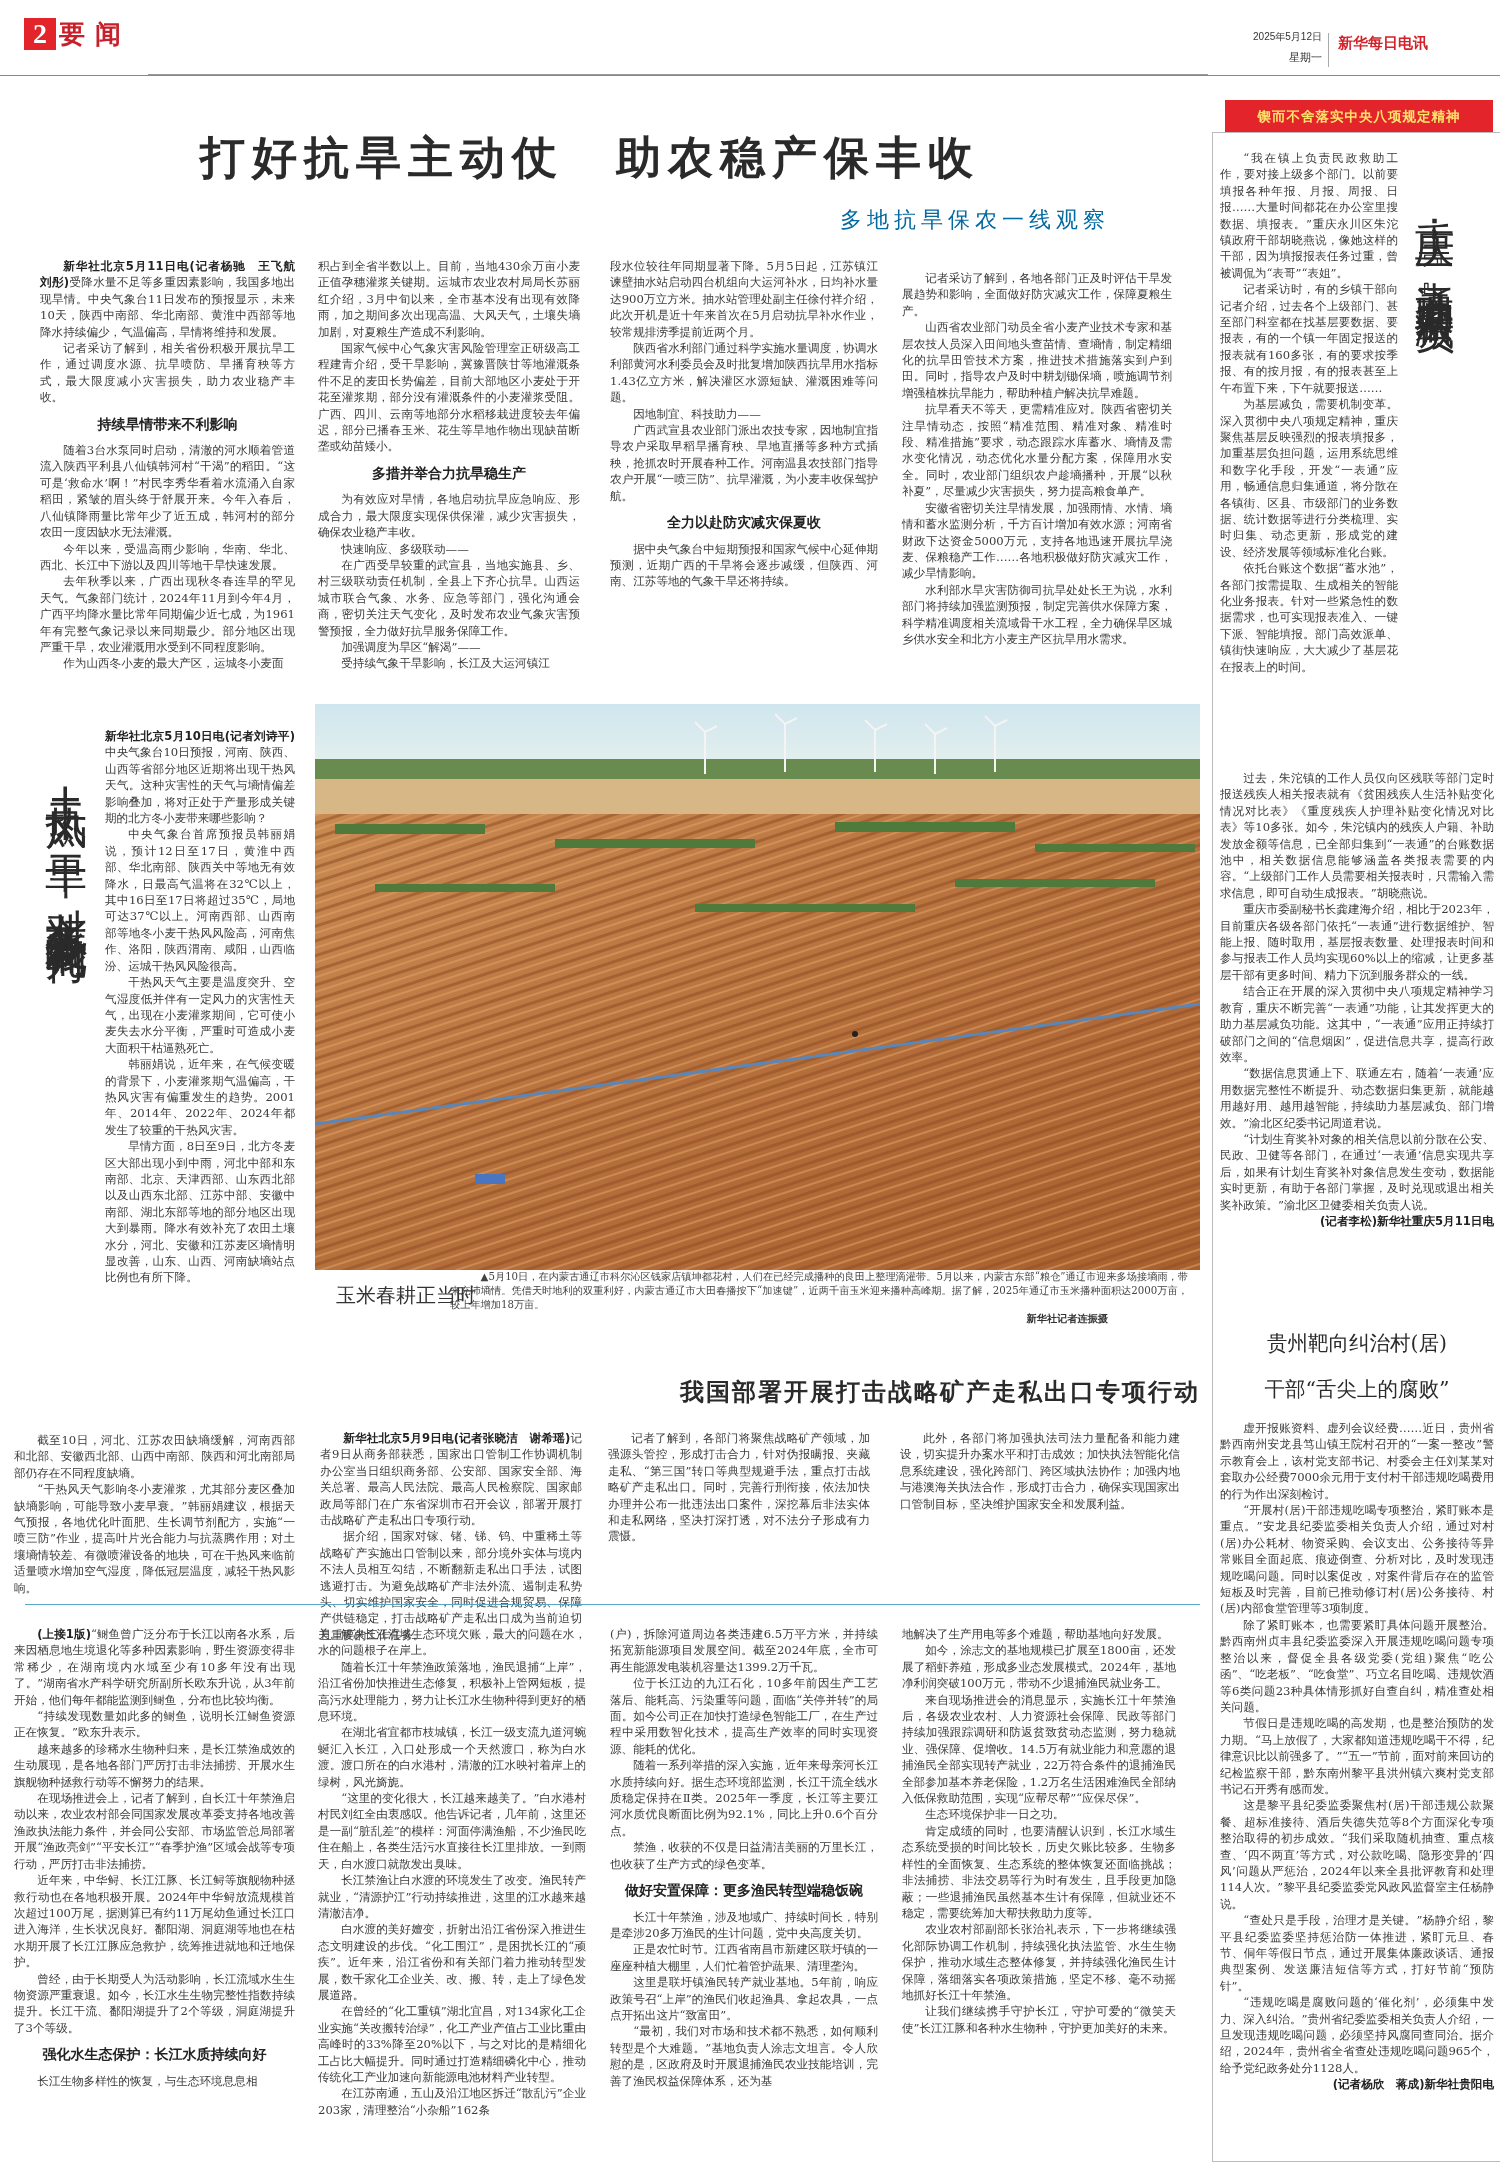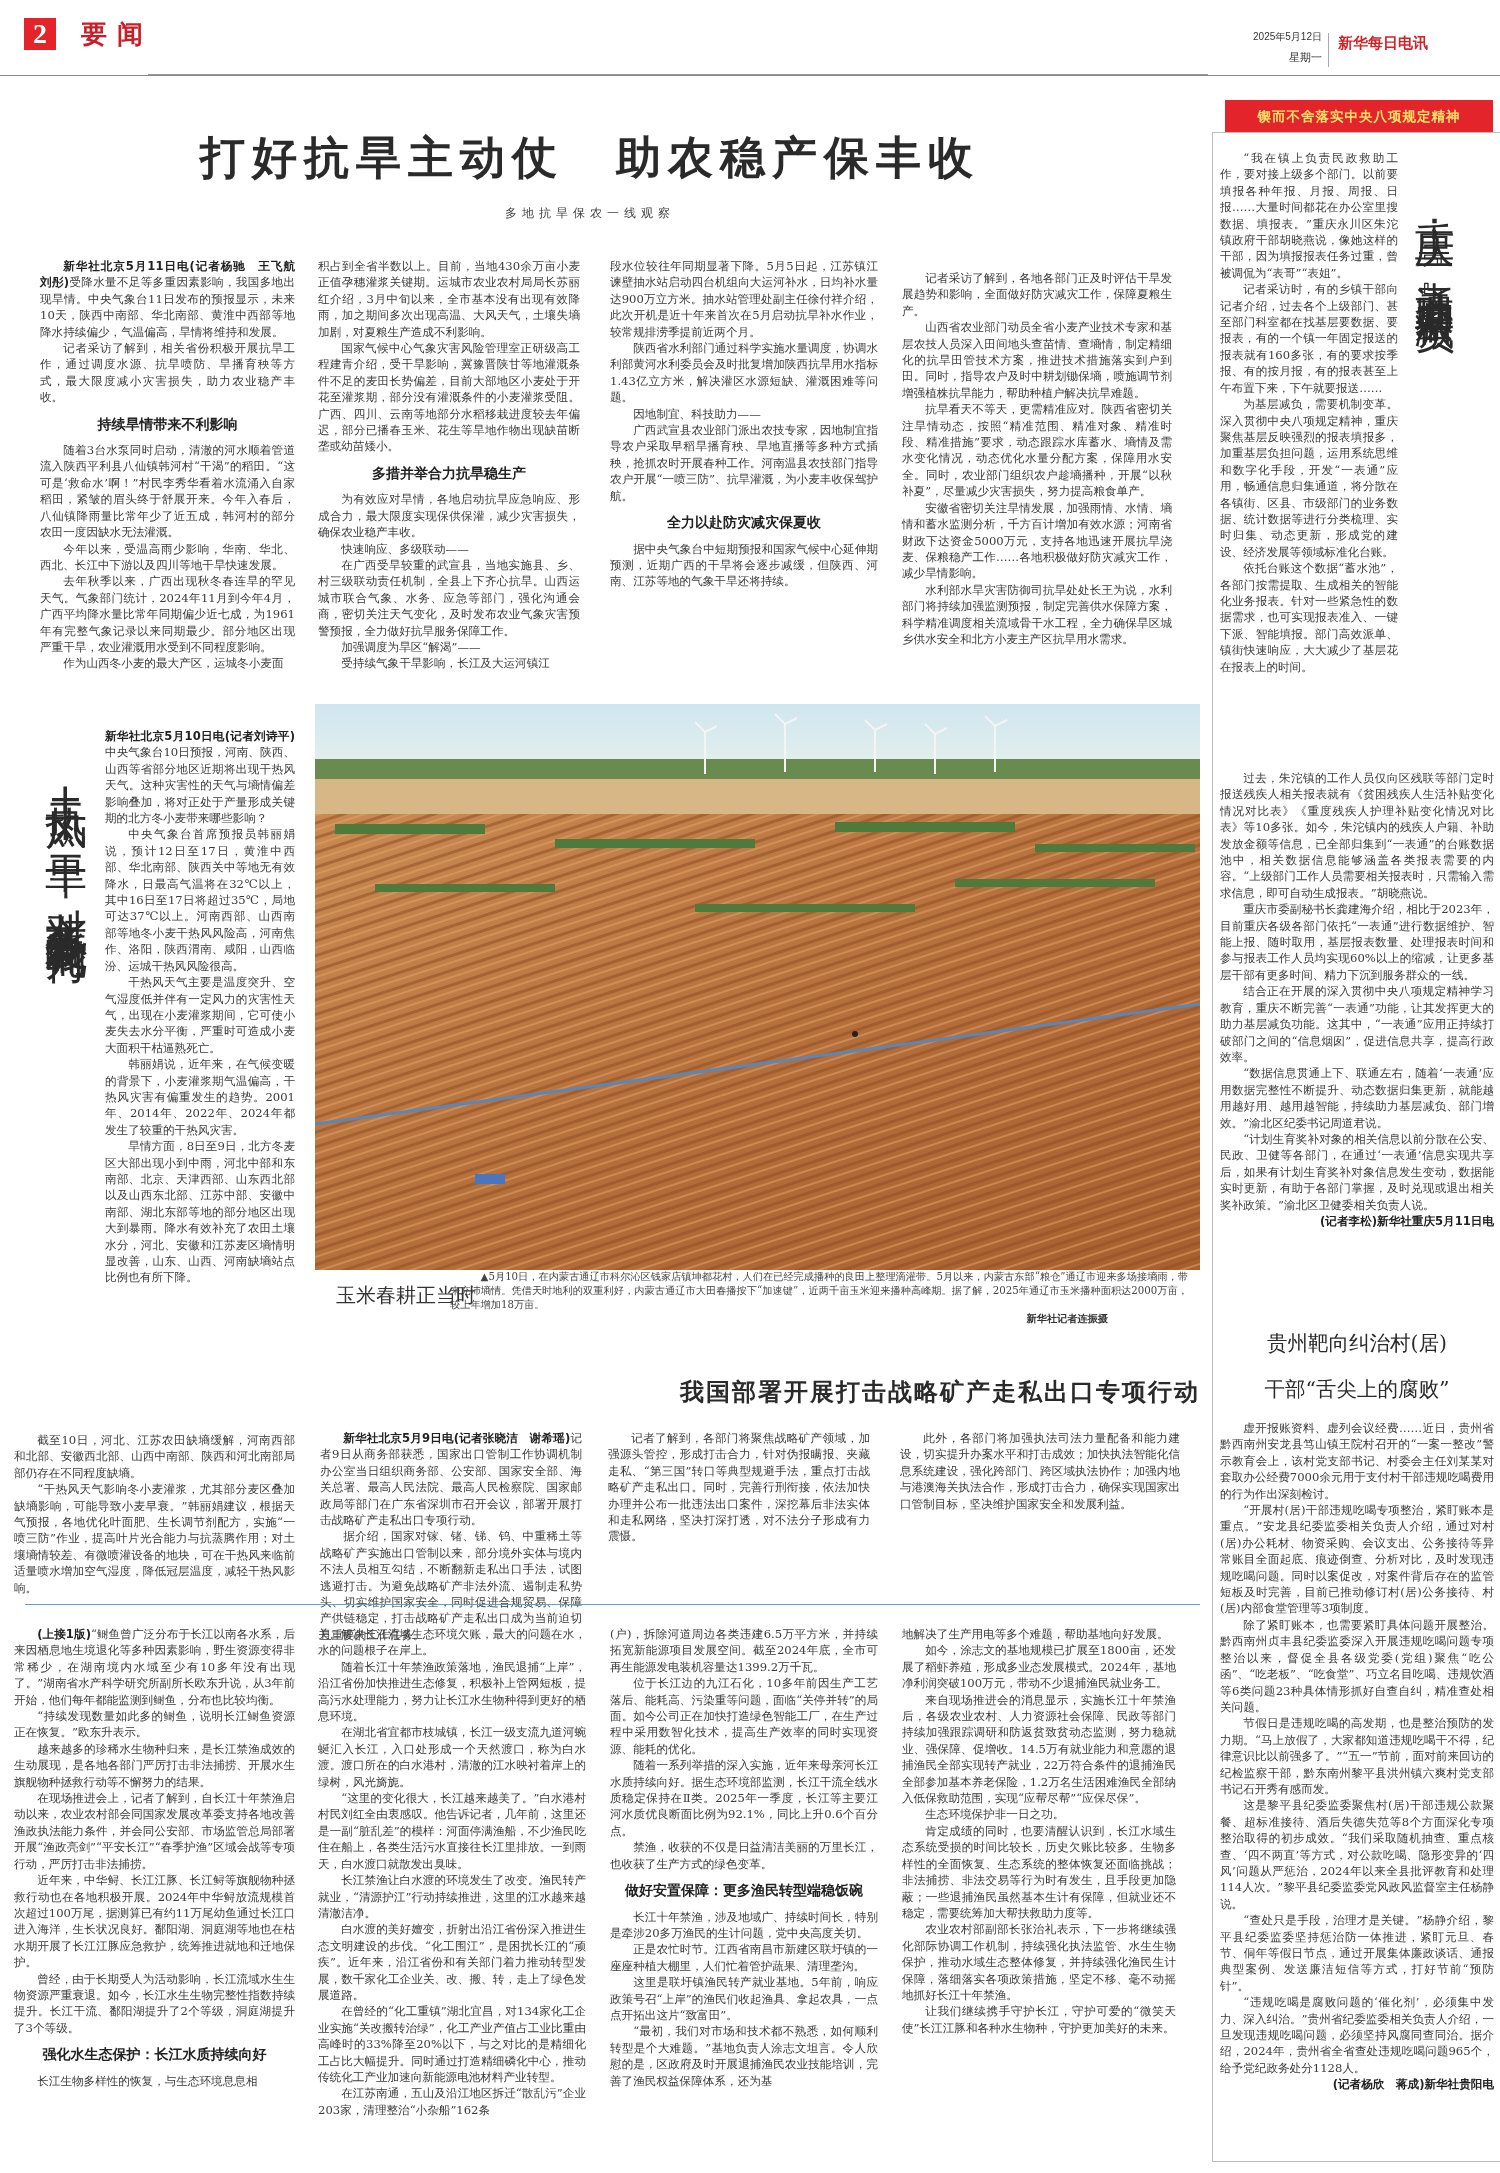--- a/index.html
+++ b/index.html
@@ -6,30 +6,30 @@
 body{width:1500px;height:2173px;background:#fff;font-family:"DejaVu Serif","Liberation Serif",serif;color:#333;position:relative;overflow:hidden}
 .abs{position:absolute}
 .txt{font-size:11.6px;line-height:16.4px;text-align:justify;color:#3a3a3a;letter-spacing:0}
 .txt p{text-indent:2em}
 .txt p.noind{text-indent:0}
 .sub{font-family:"DejaVu Sans","Liberation Sans",sans-serif;font-weight:bold;font-size:14px;text-align:center;color:#222;margin:10px 0 10px}
 .lead{font-family:"DejaVu Sans","Liberation Sans",sans-serif;font-weight:bold;color:#222}
 .sign{font-family:"DejaVu Sans","Liberation Sans",sans-serif;font-weight:bold;color:#222;text-align:right}
 
 .pgnum{left:24px;top:18px;width:32px;height:32px;background:#e3242b;color:#fff;font-family:"Liberation Serif",serif;font-weight:bold;font-size:28px;line-height:32px;text-align:center}
-.section{left:81px;top:17px;font-size:26px;font-weight:bold;color:#c8202a;letter-spacing:10px;font-family:"DejaVu Serif",serif}
+.section{left:59px;top:17px;font-size:26px;font-weight:bold;color:#c8202a;letter-spacing:10px;font-family:"DejaVu Serif",serif}
 .hline{left:148px;top:74px;width:1365px;height:1px;background:#999}
 .date{left:1162px;top:30px;font-family:"Liberation Sans",sans-serif;font-size:10px;color:#333;text-align:right;width:160px}
 .weekday{left:1222px;top:50px;font-family:"DejaVu Sans",sans-serif;font-size:11px;color:#333;text-align:right;width:100px}
 .vsep{left:1328px;top:33px;width:1px;height:34px;background:#aaa}
 .brand{left:1338px;top:34px;font-size:15px;color:#d2232a;font-weight:bold;font-family:"DejaVu Serif",serif}
 .hdr-line{left:0;top:75px;width:1514px;height:1px;background:#888}
 
 .maintitle{left:70px;top:128px;width:1040px;text-align:center;font-family:"DejaVu Sans",sans-serif;font-weight:bold;font-size:45px;color:#2a2a2a;letter-spacing:7px}
-.subtitle{left:70px;top:205px;width:1040px;text-align:center;font-family:"DejaVu Sans",sans-serif;font-size:12px;color:#404040;letter-spacing:5px}
+.subtitle{left:70px;top:205px;width:1040px;text-align:right;font-family:"DejaVu Sans",sans-serif;font-size:22px;color:#0369a1;letter-spacing:5px}
 
 .photo{left:315px;top:704px;width:885px;height:566px;overflow:hidden}
 .photocap-title{left:336px;top:1282px;font-size:20px;color:#333;font-family:"DejaVu Serif",serif}
 .photocap{left:450px;top:1265px;width:738px;font-size:10.2px;line-height:14px;color:#444;text-align:justify}
 .photocap .credit{text-align:right;padding-right:80px;font-family:"DejaVu Sans",sans-serif;font-weight:bold;color:#333}
 
 .vtitle{writing-mode:vertical-rl;font-family:"DejaVu Sans",sans-serif;color:#2a2a2a;letter-spacing:4px}
 
 .rframe{left:1212px;top:132px;width:290px;height:2030px;border:1px solid #bbb}
 .rbadge{left:1225px;top:100px;width:268px;height:32px;background:#e3242b;color:#ffe46b;font-family:"DejaVu Sans",sans-serif;font-weight:bold;font-size:13.5px;text-align:center;line-height:32px;letter-spacing:1px}

